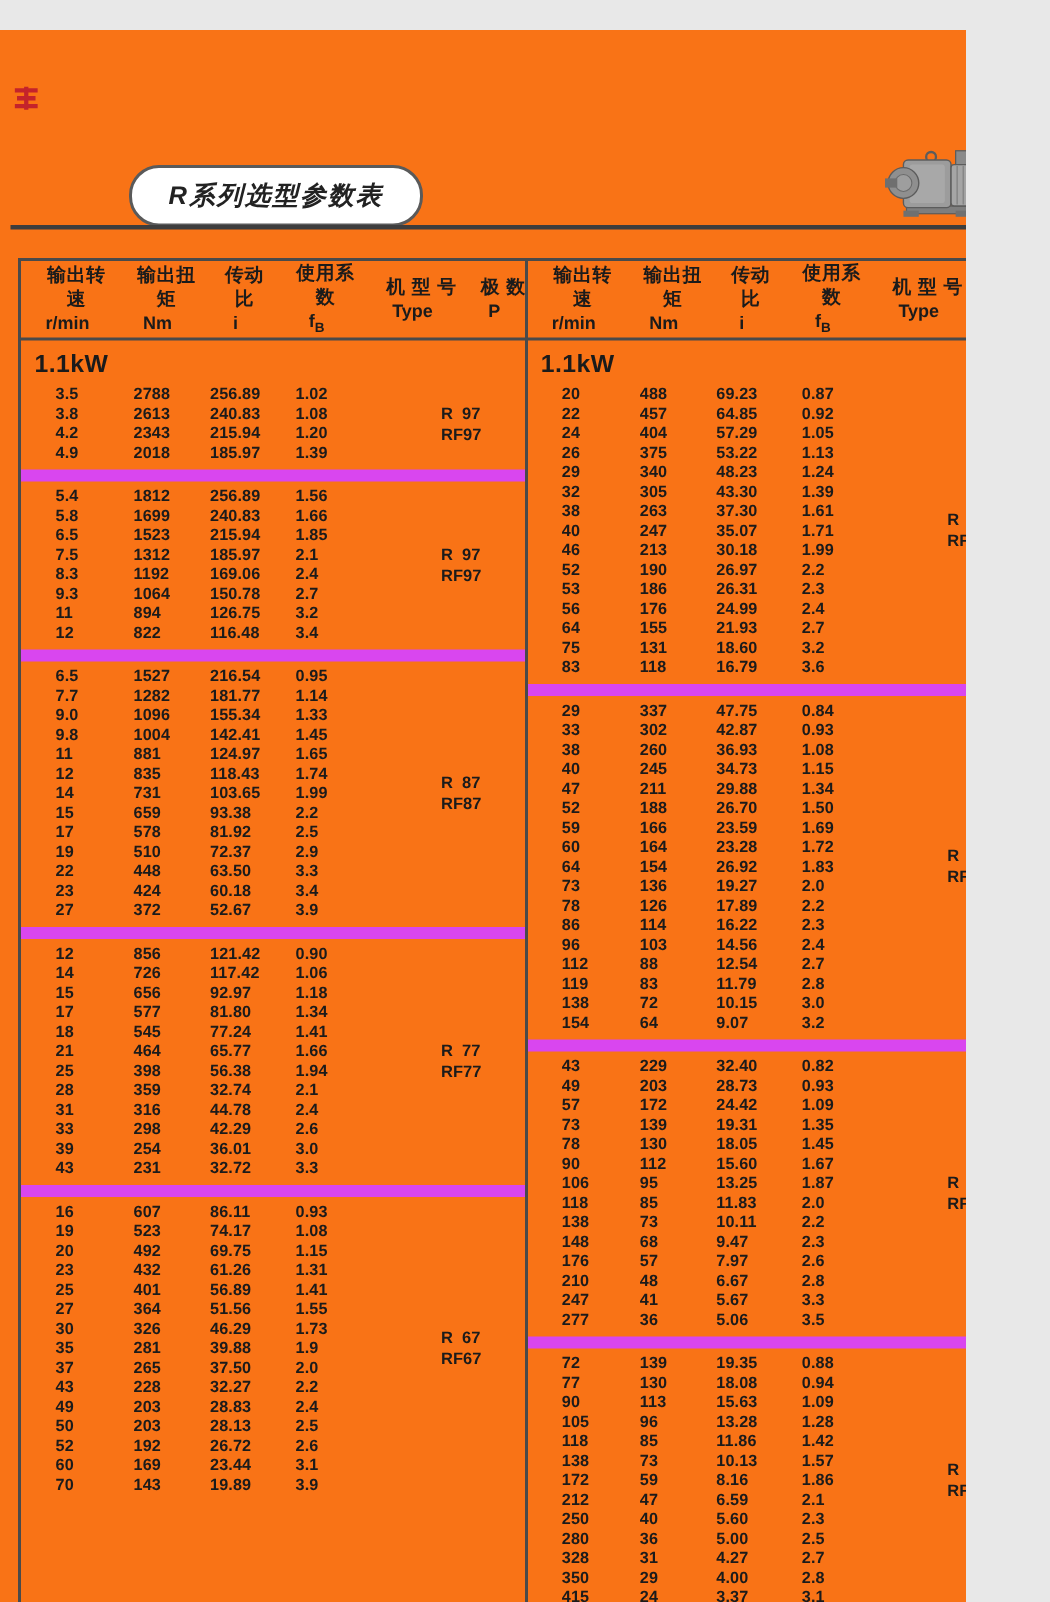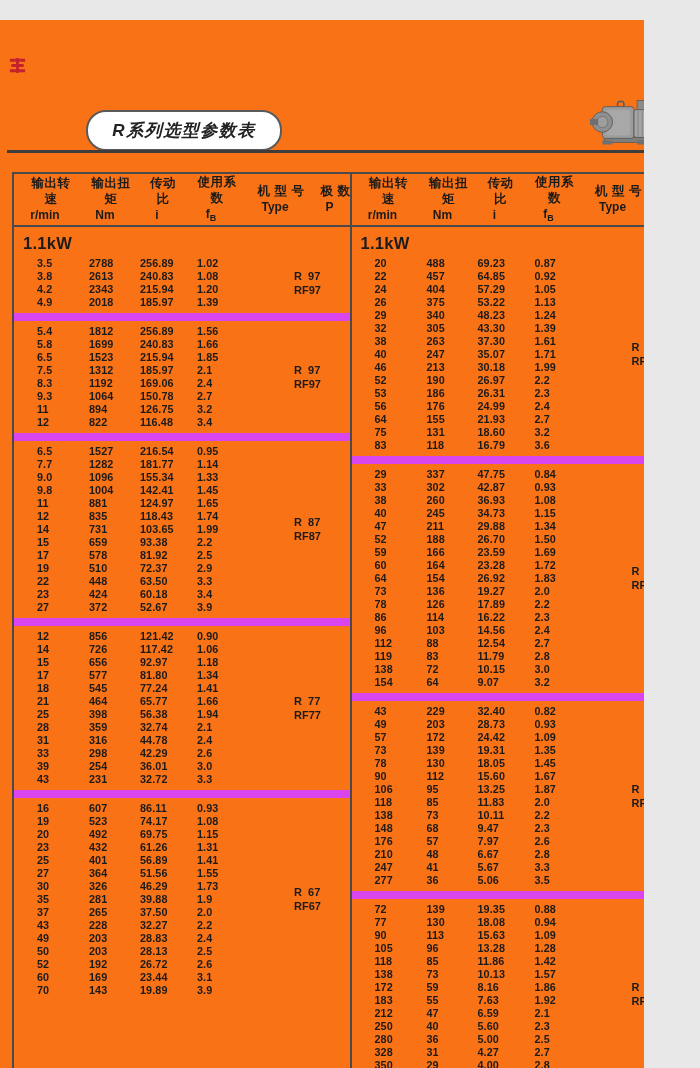--- a/index.html
+++ b/index.html
@@ -794,26 +794,20 @@
             <div>10.13</div>
             <div>1.57</div>
           </div>
           <div class="drow">
             <div>172</div>
             <div>59</div>
             <div>8.16</div>
             <div>1.86</div>
           </div>
           <div class="drow">
-            <div>183</div>
-            <div>55</div>
-            <div>7.63</div>
-            <div>1.92</div>
-          </div>
-          <div class="drow">
             <div>212</div>
             <div>47</div>
             <div>6.59</div>
             <div>2.1</div>
           </div>
           <div class="drow">
             <div>250</div>
             <div>40</div>
             <div>5.60</div>
             <div>2.3</div>

